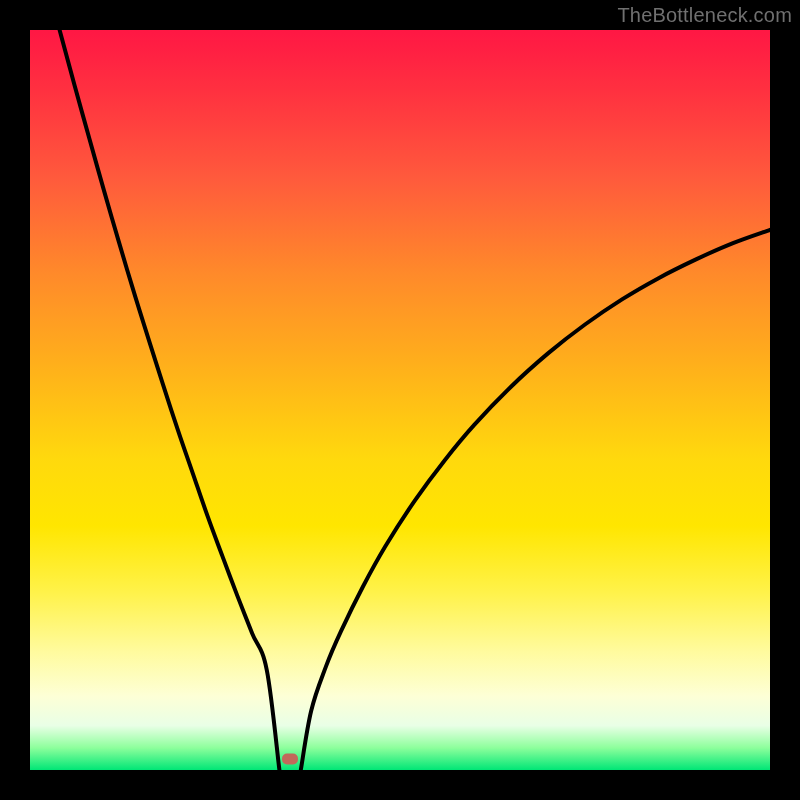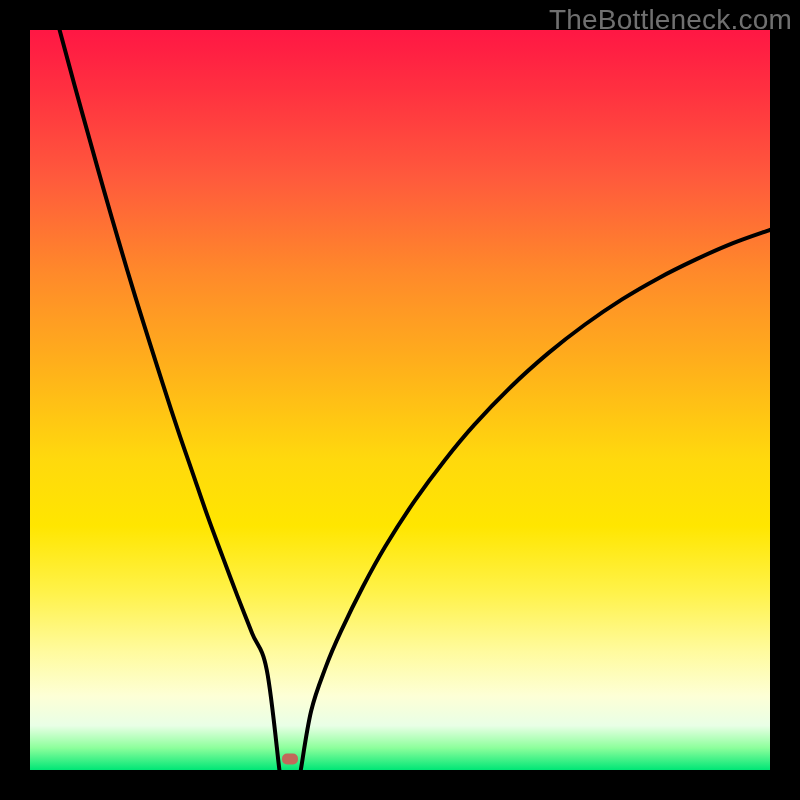--- a/index.html
+++ b/index.html
@@ -40,21 +40,21 @@
       #e9ffe6 94%,
       #8dff9c 97%,
       #00e676 100%
     );
   }
   .watermark {
     position: absolute;
     top: 4px;
     right: 8px;
     color: #707070;
-    font-size: 28px;
+    font-size: 20px;
     letter-spacing: 0.2px;
     font-weight: 400;
     user-select: none;
   }
   svg.curve {
     position: absolute;
     left: 0;
     top: 0;
     width: 740px;
     height: 740px;

